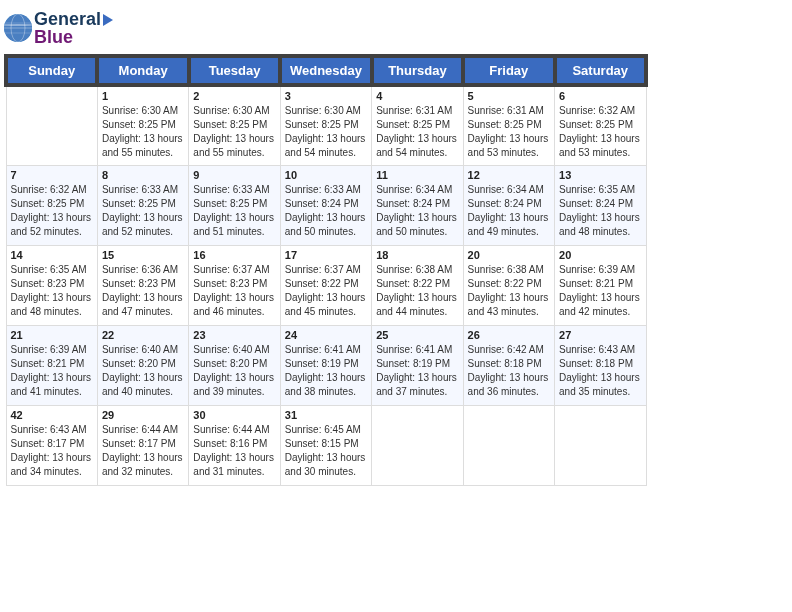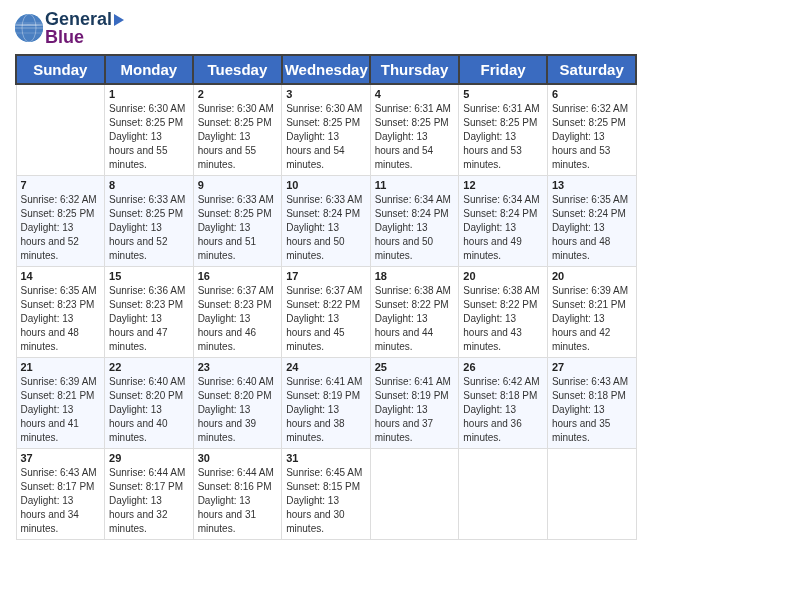--- a/index.html
+++ b/index.html
@@ -1,23 +1,23 @@
 <!DOCTYPE html>
 <html><head>
   <meta charset="utf-8">
   <style>
     * { box-sizing: border-box; margin: 0; padding: 0; }
     body { font-family: Arial, sans-serif; background: #fff; width: 792px; height: 612px; overflow: hidden; }
-    .container { width: 652px; padding: 10px 15px; }
+    .container { width: 652px; padding: 10px 4px; }
     .header-row { display: flex; justify-content: space-between; align-items: flex-start; margin-bottom: 8px; }
     .right-header { text-align: right; }
     .month-title { font-size: 36px; color: #1a3a5c; font-weight: normal; }
     .location { font-size: 14px; color: #555; }
     table { width: 100%; border-collapse: collapse; table-layout: fixed; }
-    thead tr th { background: #3a6bc0; color: #fff; text-align: center; padding: 5px 2px; font-size: 15px; border: 2px solid #404040; }
+    thead tr th { background: #3a6bc0; color: #fff; text-align: center; padding: 5px 2px; font-size: 13px; border: 4px solid #404040; }
     tbody tr td { border: 1px solid #ddd; vertical-align: top; padding: 3px 4px; font-size: 9.5px; color: #333; height: 80px; }
     tbody tr:nth-child(even) td { background: #f5f8ff; }
     tbody tr:nth-child(odd) td { background: #fff; }
     .day-num { font-size: 11px; font-weight: bold; color: #222; display: block; margin-bottom: 2px; }
     .cell-info { font-size: 10px; color: #333; line-height: 1.4; }
     .logo-container { display: flex; align-items: center; gap: 2px; }
     .logo-globe { width: 28px; height: 28px; border-radius: 50%; background: radial-gradient(circle at 35% 35%, #6ab0e8, #1a5fa8); position: relative; overflow: hidden; }
     .logo-globe::after { content: ''; position: absolute; top: 10px; left: -4px; width: 36px; height: 2px; background: rgba(255,255,255,0.4); border-radius: 50%; }
     .logo-words { display: flex; flex-direction: column; line-height: 1; }
     .logo-general { font-size: 18px; font-weight: bold; color: #1a3a5c; }
@@ -281,21 +281,21 @@
             <span class="day-num">27</span>
         <div class="cell-info">
           <span>Sunrise: 6:43 AM</span><br>
           <span>Sunset: 8:18 PM</span><br>
           <span>Daylight: 13 hours and 35 minutes.</span>
         </div>
           </td>
         </tr>
         <tr>
           <td>
-            <span class="day-num">37</span>
+            <span class="day-num">42</span>
         <div class="cell-info">
           <span>Sunrise: 6:43 AM</span><br>
           <span>Sunset: 8:17 PM</span><br>
           <span>Daylight: 13 hours and 34 minutes.</span>
         </div>
           </td>
           <td>
             <span class="day-num">29</span>
         <div class="cell-info">
           <span>Sunrise: 6:44 AM</span><br>

